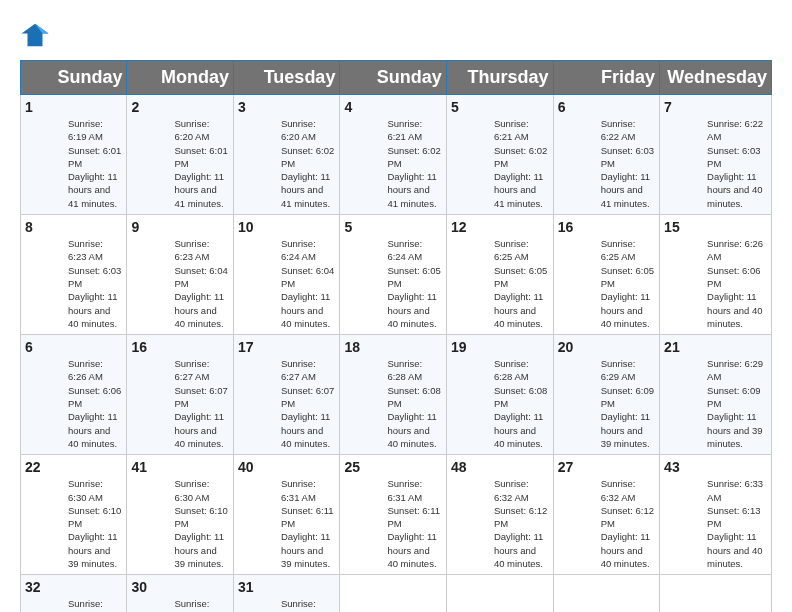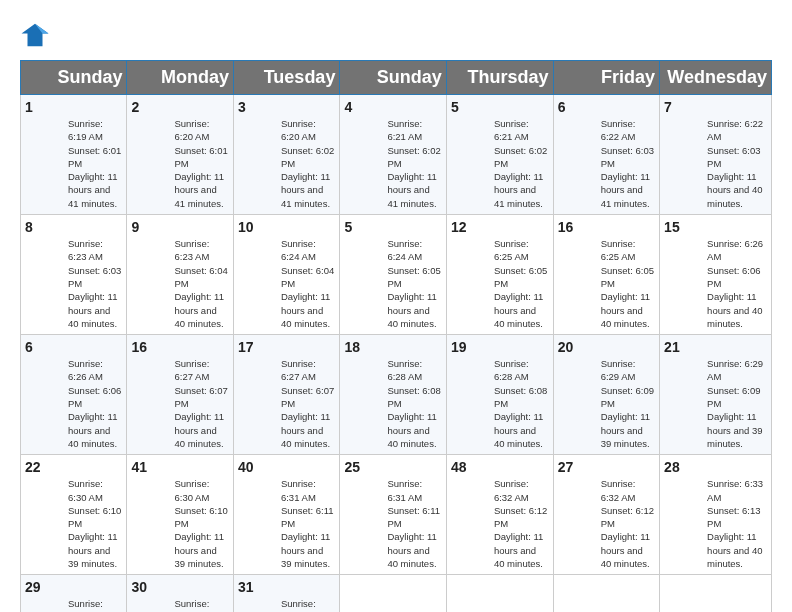--- a/index.html
+++ b/index.html
@@ -233,27 +233,27 @@
         </td>
         <td>
           <span class="day-num">48</span>
           <div class="day-detail">Sunrise: 6:32 AM<br>Sunset: 6:12 PM<br>Daylight: 11 hours and 40 minutes.</div>
         </td>
         <td>
           <span class="day-num">27</span>
           <div class="day-detail">Sunrise: 6:32 AM<br>Sunset: 6:12 PM<br>Daylight: 11 hours and 40 minutes.</div>
         </td>
         <td>
-          <span class="day-num">28</span>
+          <span class="day-num">43</span>
           <div class="day-detail">Sunrise: 6:33 AM<br>Sunset: 6:13 PM<br>Daylight: 11 hours and 40 minutes.</div>
         </td>
       </tr>
       <tr>
         <td>
-          <span class="day-num">29</span>
+          <span class="day-num">32</span>
           <div class="day-detail">Sunrise: 6:33 AM<br>Sunset: 6:13 PM<br>Daylight: 11 hours and 40 minutes.</div>
         </td>
         <td>
           <span class="day-num">30</span>
           <div class="day-detail">Sunrise: 6:33 AM<br>Sunset: 6:14 PM<br>Daylight: 11 hours and 40 minutes.</div>
         </td>
         <td>
           <span class="day-num">31</span>
           <div class="day-detail">Sunrise: 6:34 AM<br>Sunset: 6:14 PM<br>Daylight: 11 hours and 40 minutes.</div>
         </td>

